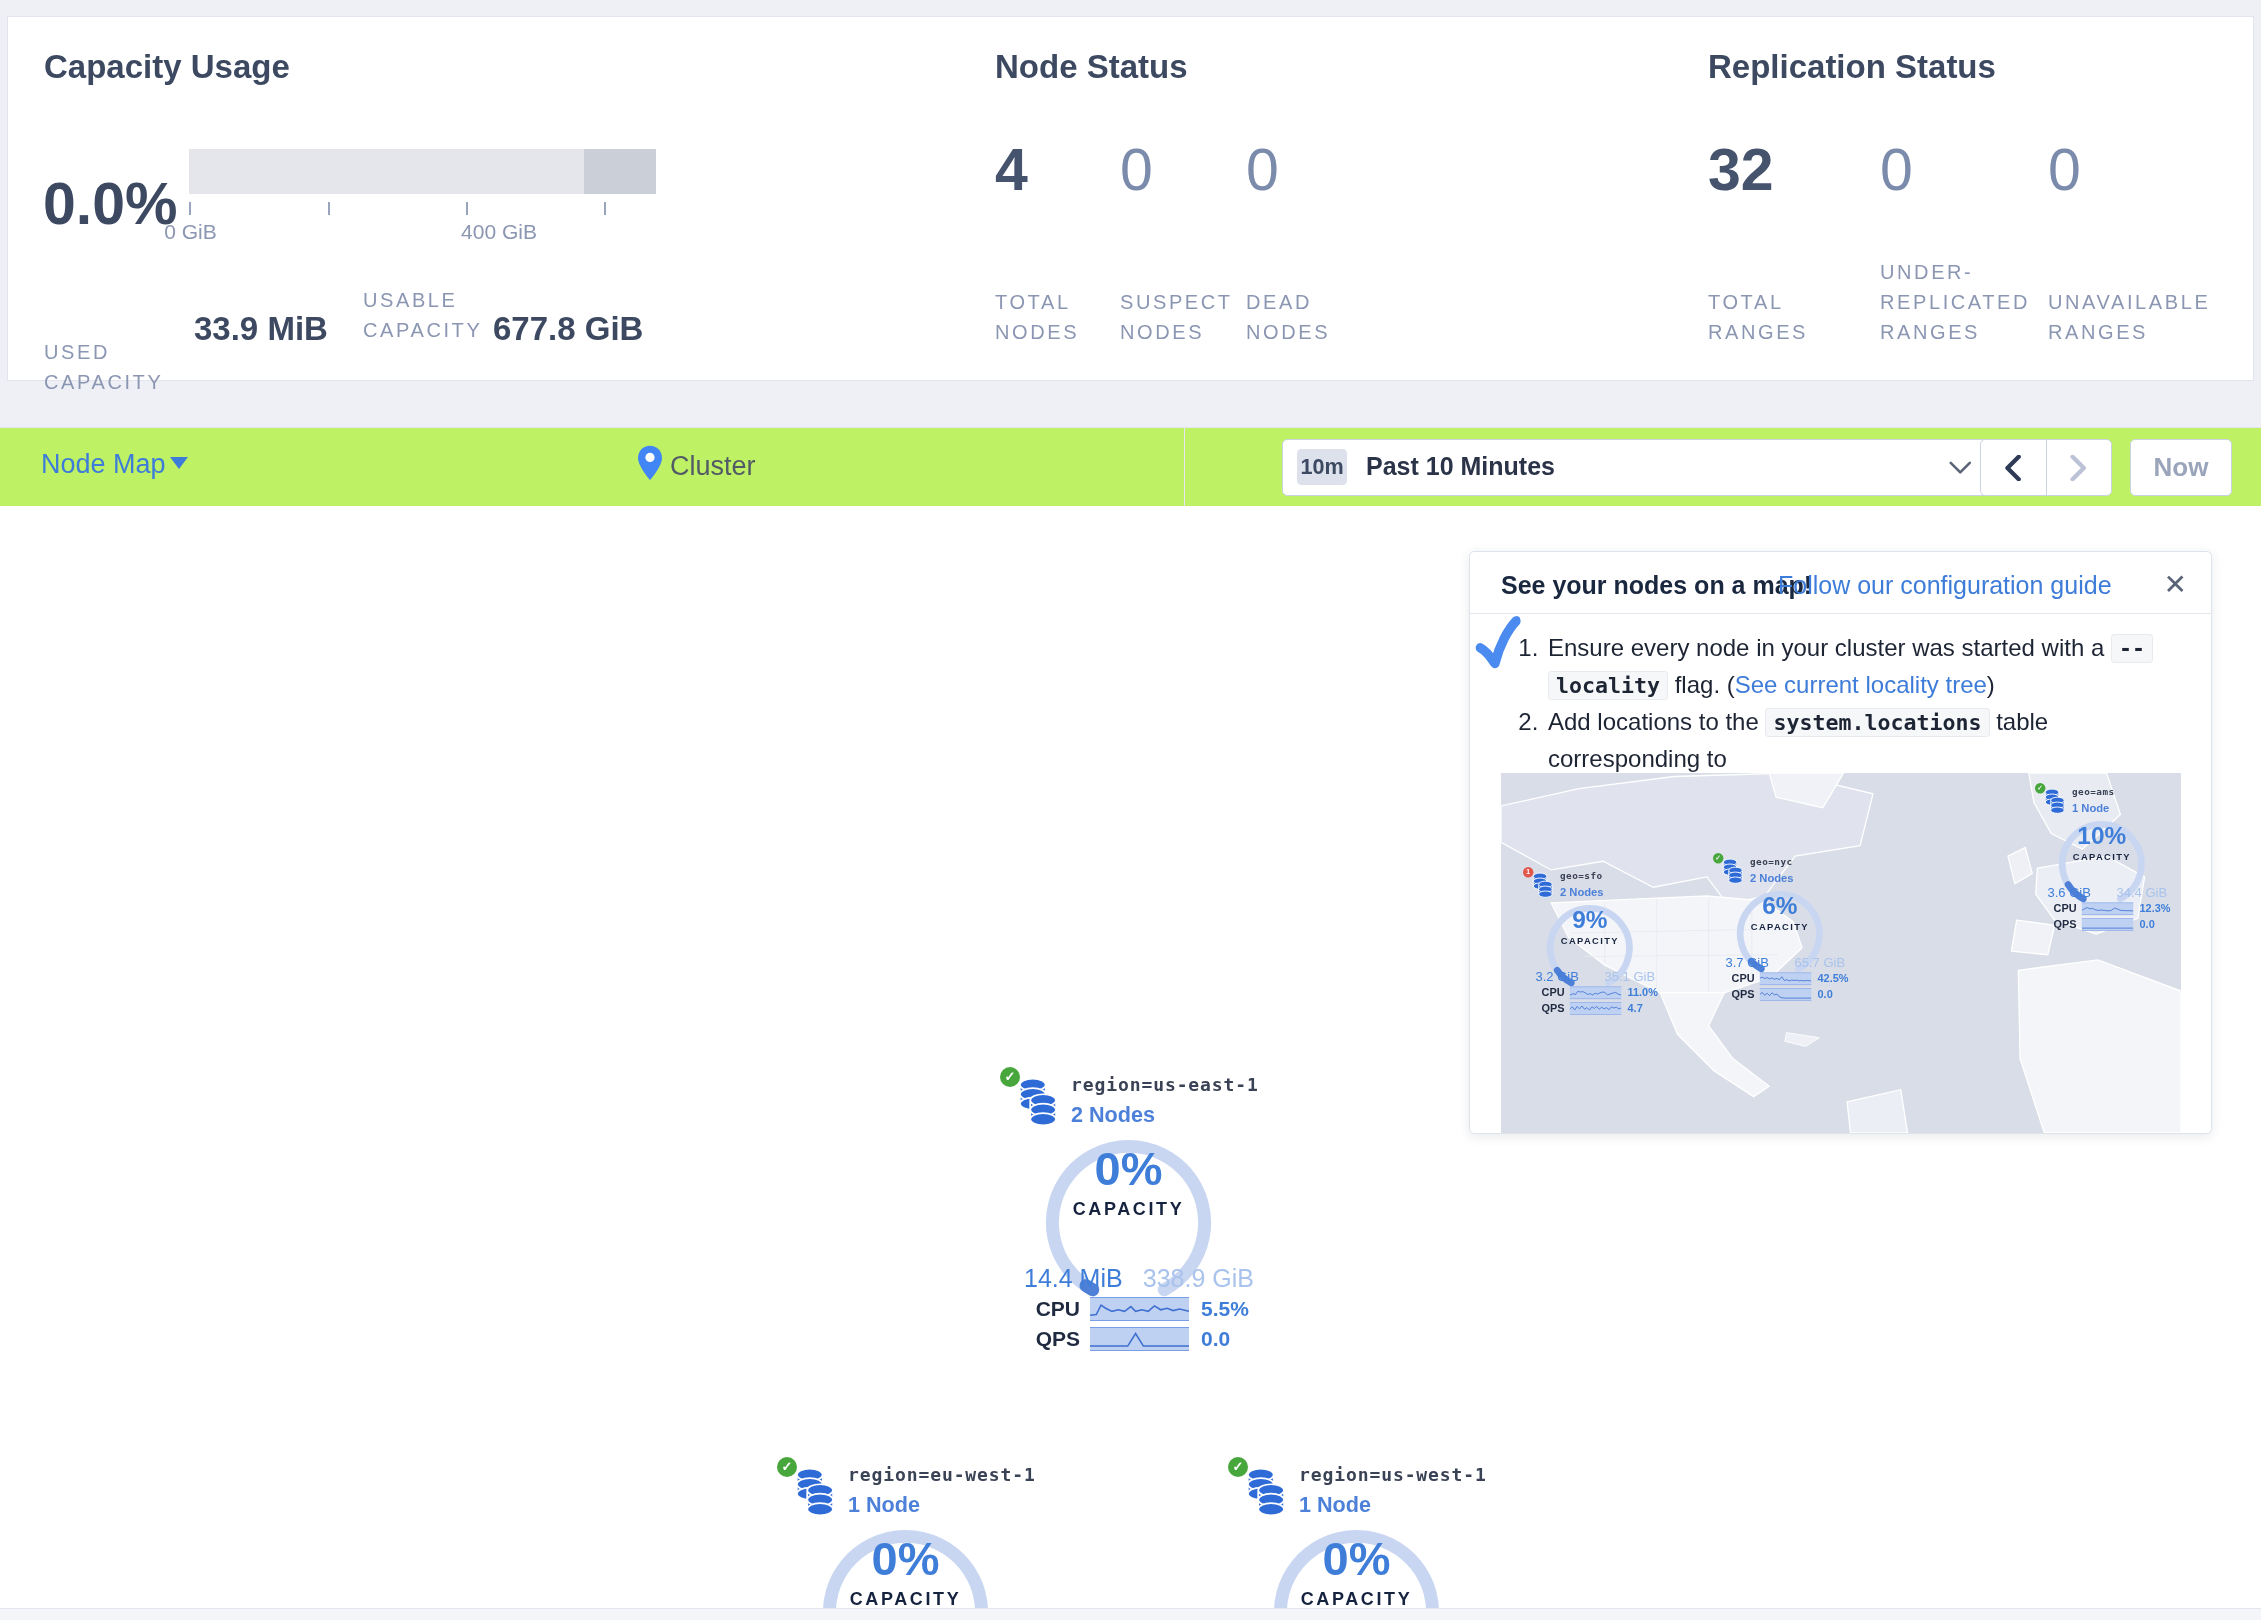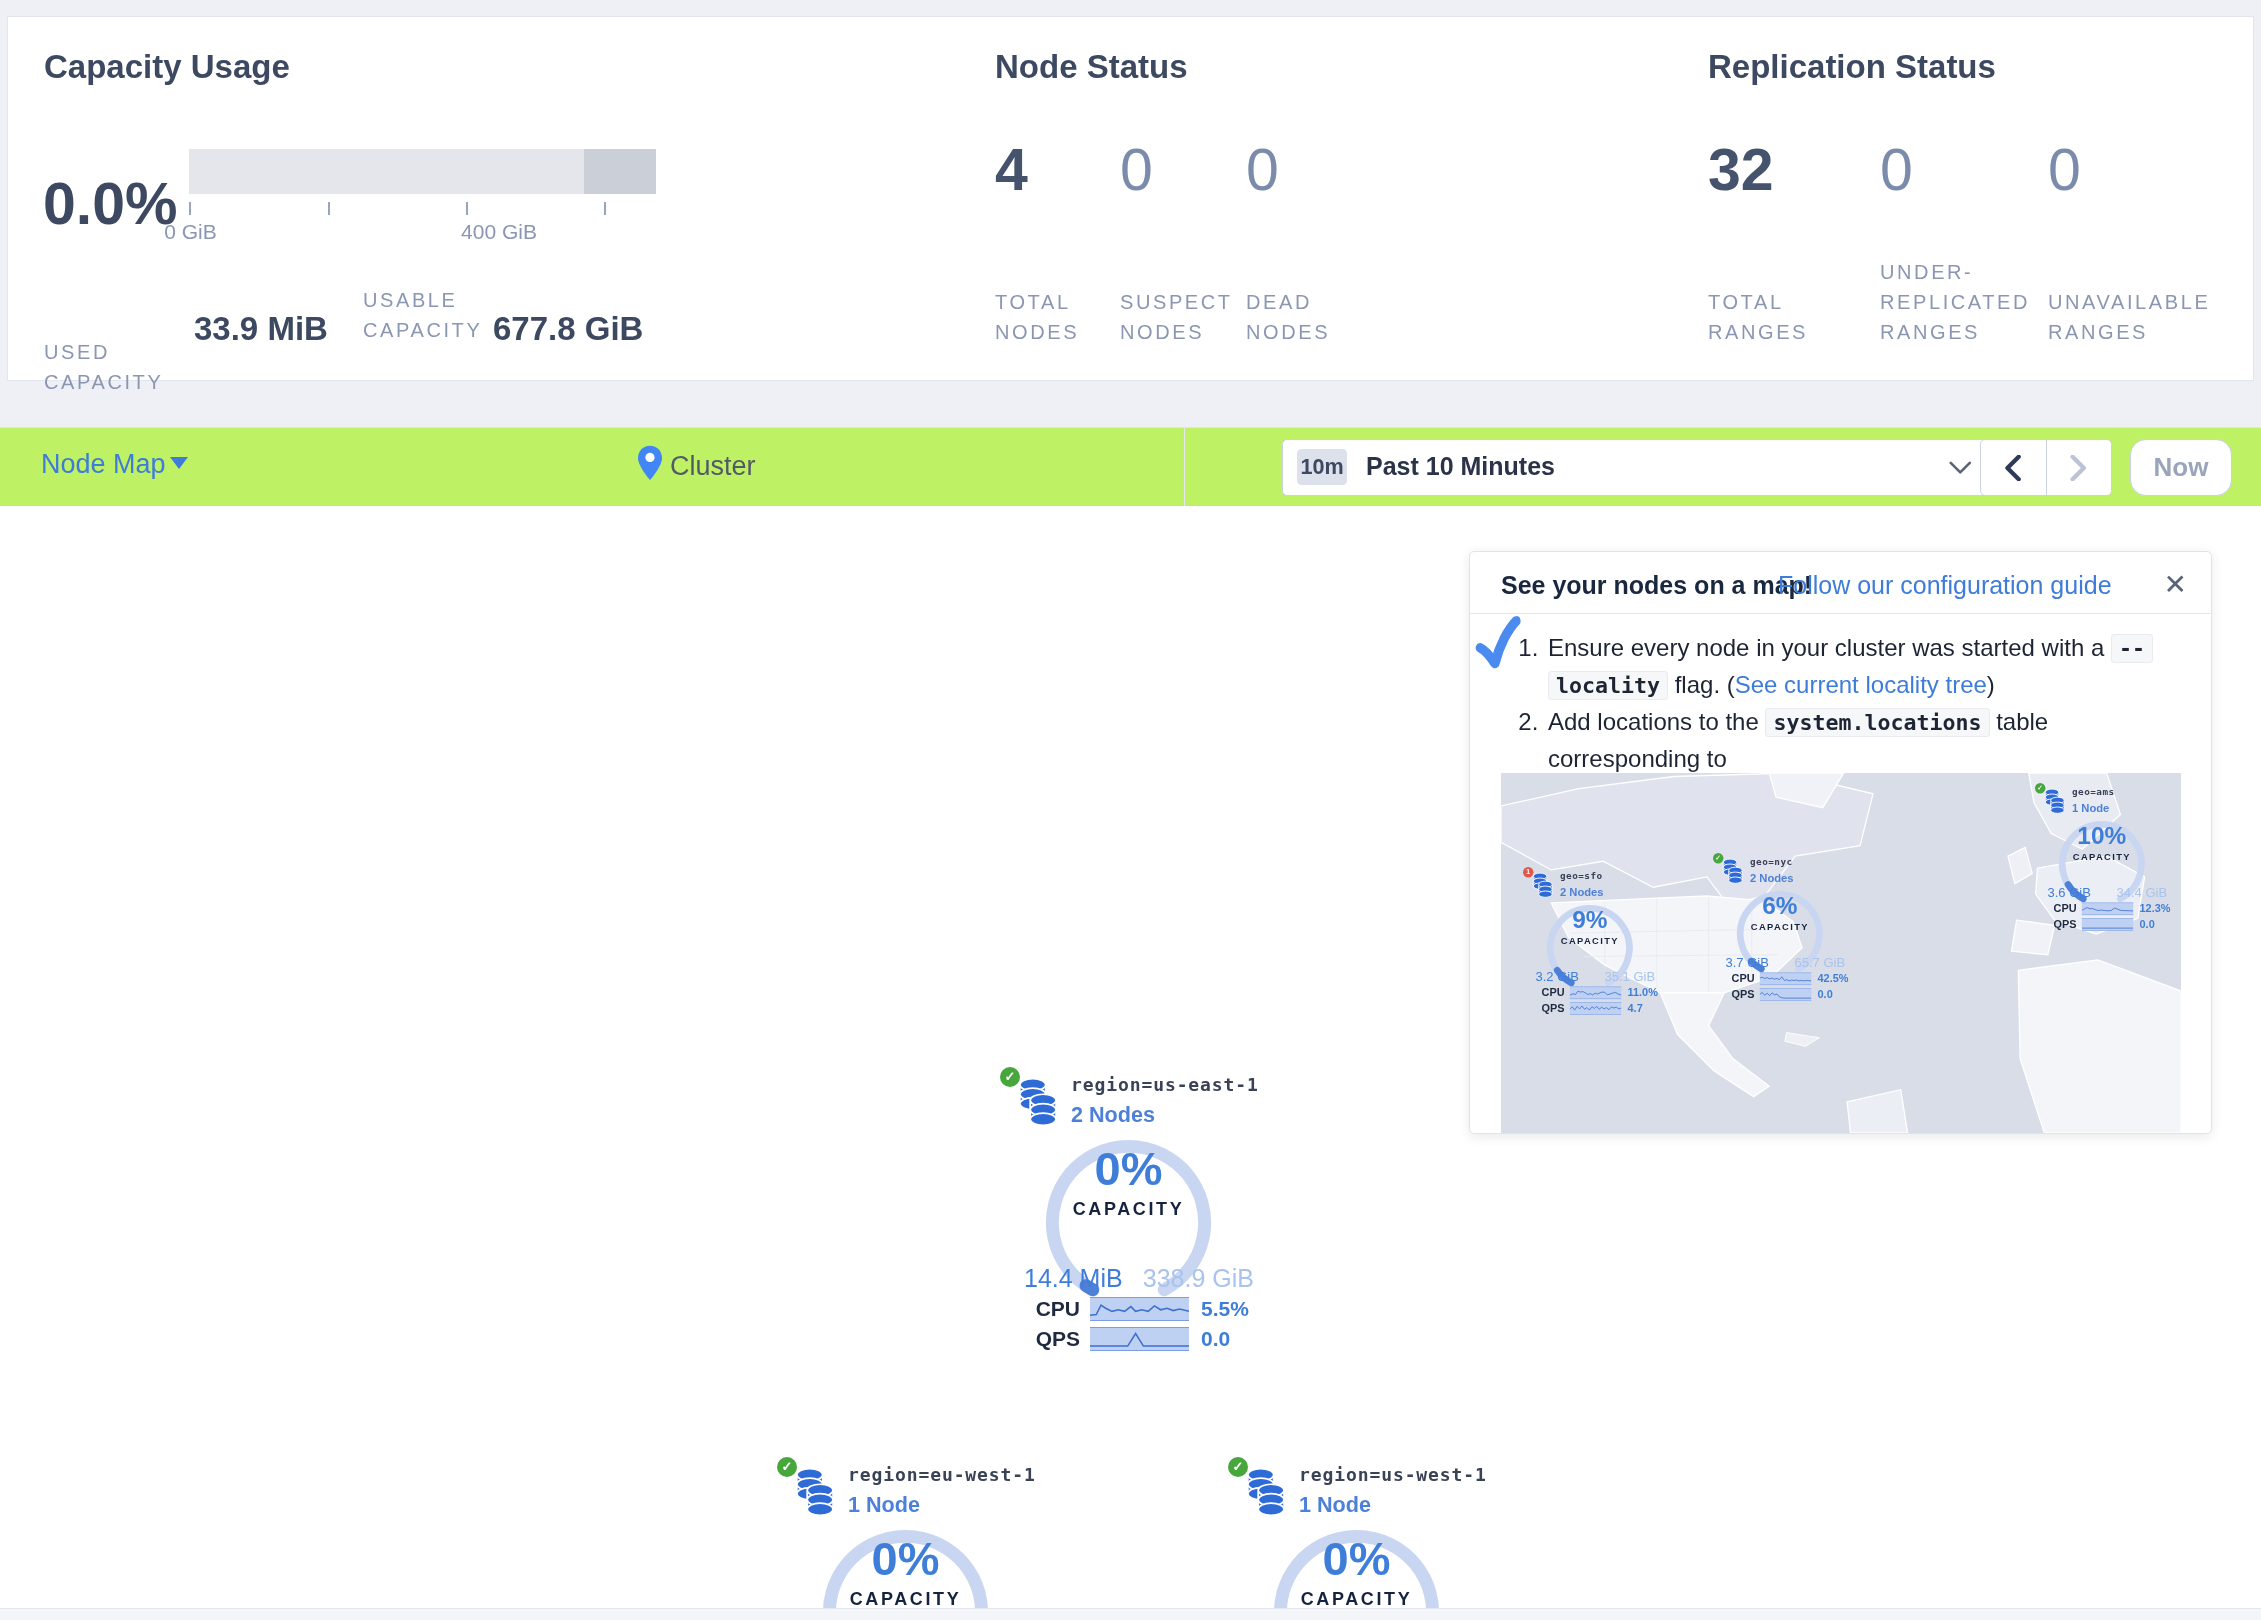--- a/index.html
+++ b/index.html
@@ -42,21 +42,21 @@
   .time-box { position:absolute; left:1234px; top:11.3px; width:719px; height:57px;
     border:1.7px solid #c9d1e3; border-radius:5.2px; background:#fff; cursor:pointer;margin-left:48px; }
   .time-badge { position:absolute; left:14px; top:8.7px; width:50px; height:36px; background:#dce1ec;
     border-radius:4.3px; font-size:21.6px; font-weight:700; color:#3d4961; text-align:center; line-height:36px; }
   .time-label { position:absolute; left:83px; top:12px; font-size:25px; font-weight:600; color:#2a3348; }
   .btn-group { position:absolute; left:1980px; top:11.3px; width:132px; height:57px;
     border:1.7px solid #c9d1e3; border-radius:5.2px; background:#fff; }
   .btn-group .half { position:absolute; top:0; width:50%; height:100%; cursor:pointer; }
   .btn-group .split { position:absolute; left:50%; top:0; width:0.9px; height:100%; background:#c9d1e3; }
   .now-btn { position:absolute; left:2130px; top:11.3px; width:102px; height:57px; border:1.7px solid #c9d1e3;
-    border-radius:16px; background:#fff; font-size:26px; font-weight:600; color:#9aa4ba;
+    border-radius:5px; background:#fff; font-size:26px; font-weight:600; color:#9aa4ba;
     text-align:center; line-height:54px; cursor:pointer; }
 
   
   .main-area { position:absolute; left:0; top:506px; width:2261px; height:1102px; background:#fff; }
 
   
   .rcard { position:absolute; width:268px; height:291px; }
   .badge { position:absolute; left:0; top:0; width:20px; height:20px; border-radius:50%;
     color:#fff; font-size:13px; font-weight:700; text-align:center; line-height:20px; z-index:3; }
   .badge.green { background:#47a63c; }

